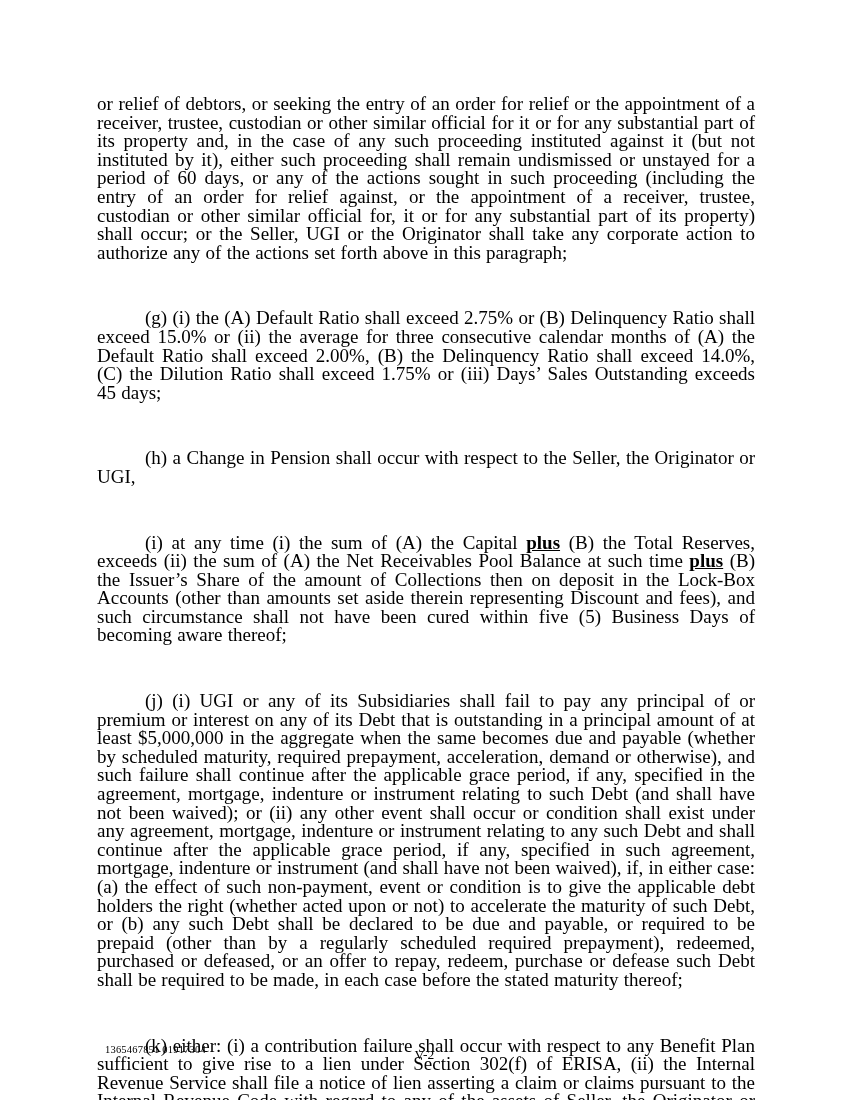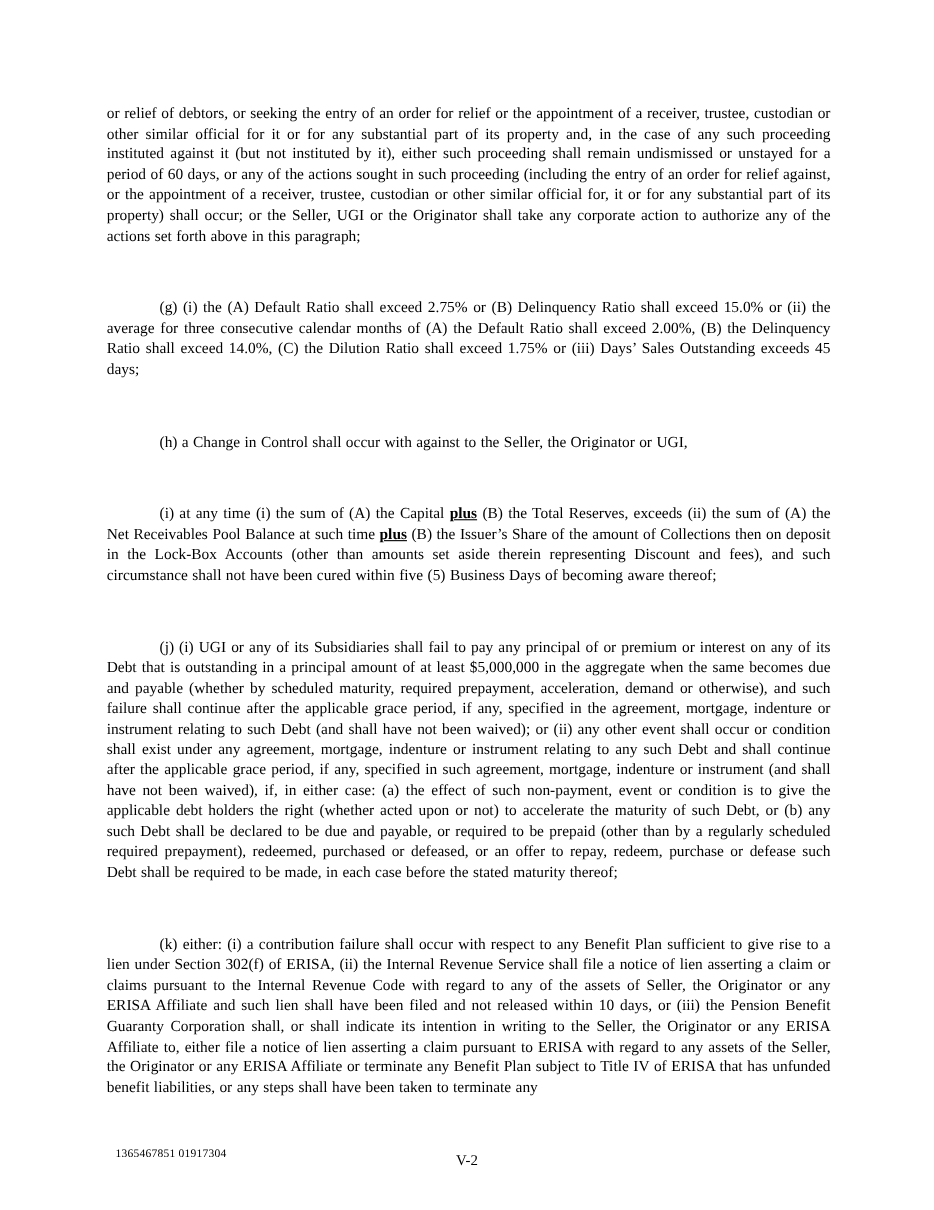--- a/index.html
+++ b/index.html
@@ -17,21 +17,21 @@
     overflow: hidden;
   }
   .doc-body {
     position: absolute;
     left: 97px;
     top: 95px;
     width: 658px;
   }
   .para {
     margin: 0 0 14px 0;
-    font-size: 14px;
+    font-size: 19px;
     line-height: 18.6px;
     text-align: justify;
     word-spacing: 0.5px;
   }
   .para.indent {
     text-indent: 48px;
     margin-top: 47px;
   }
   .u {
     text-decoration: underline;
@@ -60,21 +60,21 @@
     font-size: 13.5px;
   }
 </style>
 </head>
 <body>
 
 <div class="page">
   <div class="doc-body">
       <p class="para"><span>or relief of debtors, or seeking the entry of an order for relief or the appointment of a receiver, trustee, custodian or other similar official for it or for any substantial part of its property and, in the case of any such proceeding instituted against it (but not instituted by it), either such proceeding shall remain undismissed or unstayed for a period of 60 days, or any of the actions sought in such proceeding (including the entry of an order for relief against, or the appointment of a receiver, trustee, custodian or other similar official for, it or for any substantial part of its property) shall occur; or the Seller,  UGI or the Originator shall take any corporate action to authorize any of the actions set forth above in this paragraph;</span></p>
       <p class="para indent"><span>(g) (i) the (A) Default Ratio shall exceed 2.75% or (B) Delinquency Ratio shall exceed 15.0% or (ii) the average for three consecutive calendar months of (A) the Default Ratio shall exceed 2.00%, (B) the Delinquency Ratio shall exceed 14.0%,  (C) the Dilution Ratio shall exceed 1.75% or (iii) Days’ Sales Outstanding exceeds 45 days;</span></p>
-      <p class="para indent"><span>(h) a Change in Control shall occur with against to the Seller, the Originator or UGI,</span></p>
+      <p class="para indent"><span>(h) a Change in Pension shall occur with respect to the Seller, the Originator or UGI,</span></p>
       <p class="para indent"><span>(i) at any time (i) the sum of (A) the Capital </span><span class="u">plus</span><span> (B) the Total Reserves, exceeds (ii) the sum of (A) the Net Receivables Pool Balance at such time </span><span class="u">plus</span><span> (B) the Issuer’s Share of the amount of Collections then on deposit in the Lock-Box Accounts (other than amounts set aside therein representing Discount and fees), and such circumstance shall not have been cured within five (5) Business Days of becoming aware thereof;</span></p>
       <p class="para indent"><span>(j) (i) UGI or any of its Subsidiaries shall fail to pay any principal of or premium or interest on any of its Debt that is outstanding in a principal amount of at least $5,000,000 in the aggregate when the same becomes due and payable (whether by scheduled maturity, required prepayment, acceleration, demand or otherwise), and such failure shall continue after the applicable grace period, if any, specified in the agreement, mortgage, indenture or instrument relating to such Debt (and shall have not been waived); or (ii) any other event shall occur or condition shall exist under any agreement, mortgage, indenture or instrument relating to any such Debt and shall continue after the applicable grace period, if any, specified in such agreement, mortgage, indenture or instrument (and shall have not been waived), if, in either case: (a) the effect of such non-payment, event or condition is to give the applicable debt holders the right (whether acted upon or not) to accelerate the maturity of such Debt, or (b) any such Debt shall be declared to be due and payable, or required to be prepaid (other than by a regularly scheduled required prepayment), redeemed, purchased or defeased, or an offer to repay, redeem, purchase or defease such Debt shall be required to be made, in each case before the stated maturity thereof;</span></p>
       <p class="para indent"><span>(k) either: (i) a contribution failure shall occur with respect to any Benefit Plan sufficient to give rise to a lien under Section 302(f) of ERISA, (ii) the Internal Revenue Service shall file a notice of lien asserting a claim or claims pursuant to the Internal Revenue Code with regard to any of the assets of Seller, the Originator or any ERISA Affiliate and such lien shall have been filed and not released within 10 days, or (iii) the Pension Benefit Guaranty Corporation shall, or shall indicate its intention in writing to the Seller, the Originator or any ERISA Affiliate to, either file a notice of lien asserting a claim pursuant to ERISA with regard to any assets of the Seller, the Originator or any ERISA Affiliate or terminate any Benefit Plan subject to Title IV of ERISA that has unfunded benefit liabilities, or any steps shall have been taken to terminate any</span></p>
     </div>
   <div class="footer">
     <span class="footer-left">1365467851 01917304</span>
     <div class="footer-center">V-2</div>
   </div>
 </div>
 

